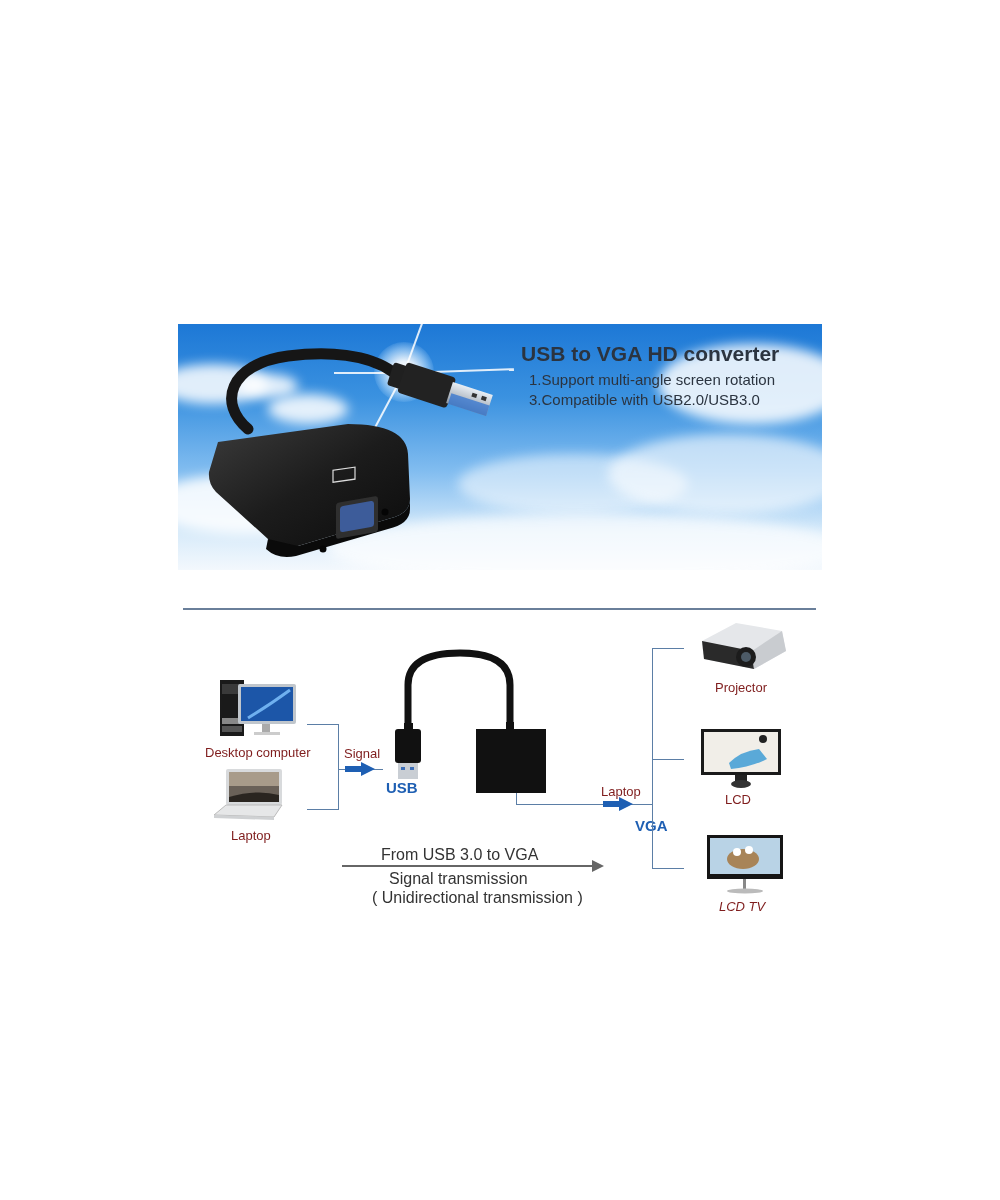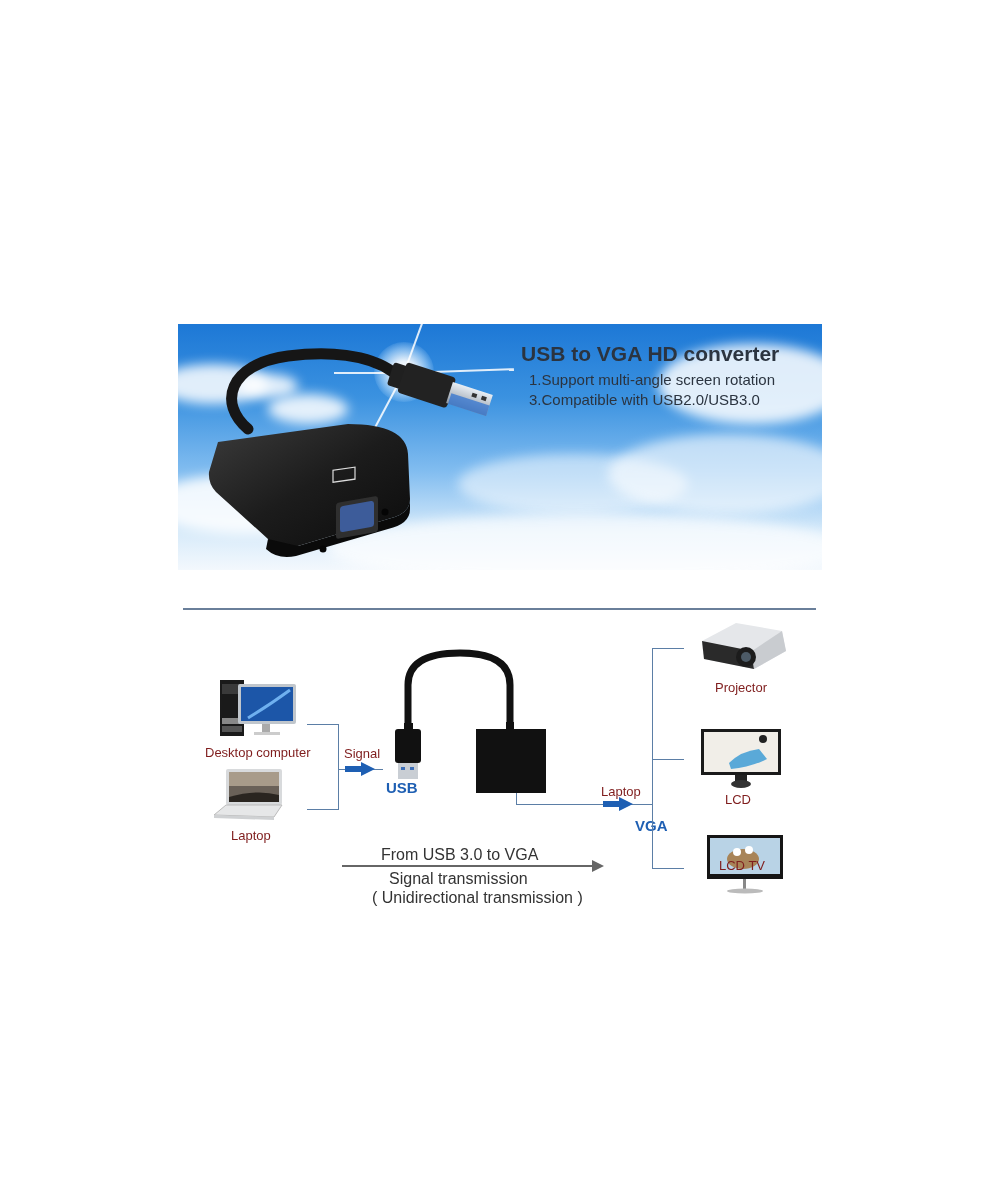--- a/index.html
+++ b/index.html
@@ -191,21 +191,21 @@
 
   <svg style="position:absolute;left:707px;top:835px;" width="76" height="62" viewBox="0 0 76 62">
     <rect x="0" y="0" width="76" height="44" fill="#151515"></rect>
     <rect x="3" y="3" width="70" height="36" fill="#b9d3e6"></rect>
     <ellipse cx="36" cy="24" rx="16" ry="10" fill="#a88458"></ellipse>
     <circle cx="30" cy="17" r="4" fill="#fff"></circle>
     <circle cx="42" cy="15" r="4" fill="#fff"></circle>
     <rect x="36" y="44" width="3" height="10" fill="#888"></rect>
     <ellipse cx="38" cy="56" rx="18" ry="2.5" fill="#bbb"></ellipse>
   </svg>
-  <div class="label" style="left:719px;top:858px;">LCD TV</div>
+  <div class="label" style="left:719px;top:899px;font-style:italic;">LCD TV</div>
 
   <div class="flow-text" style="left:381px;top:846px;">From USB 3.0 to VGA</div>
   <svg style="position:absolute;left:342px;top:860px;" width="262" height="12" viewBox="0 0 262 12">
     <rect x="0" y="5" width="252" height="2" fill="#666"></rect>
     <polygon points="250,0 262,6 250,12" fill="#666"></polygon>
   </svg>
   <div class="flow-text" style="left:389px;top:870px;">Signal transmission</div>
   <div class="flow-text" style="left:372px;top:889px;">( Unidirectional transmission )</div>
 </div>
 

